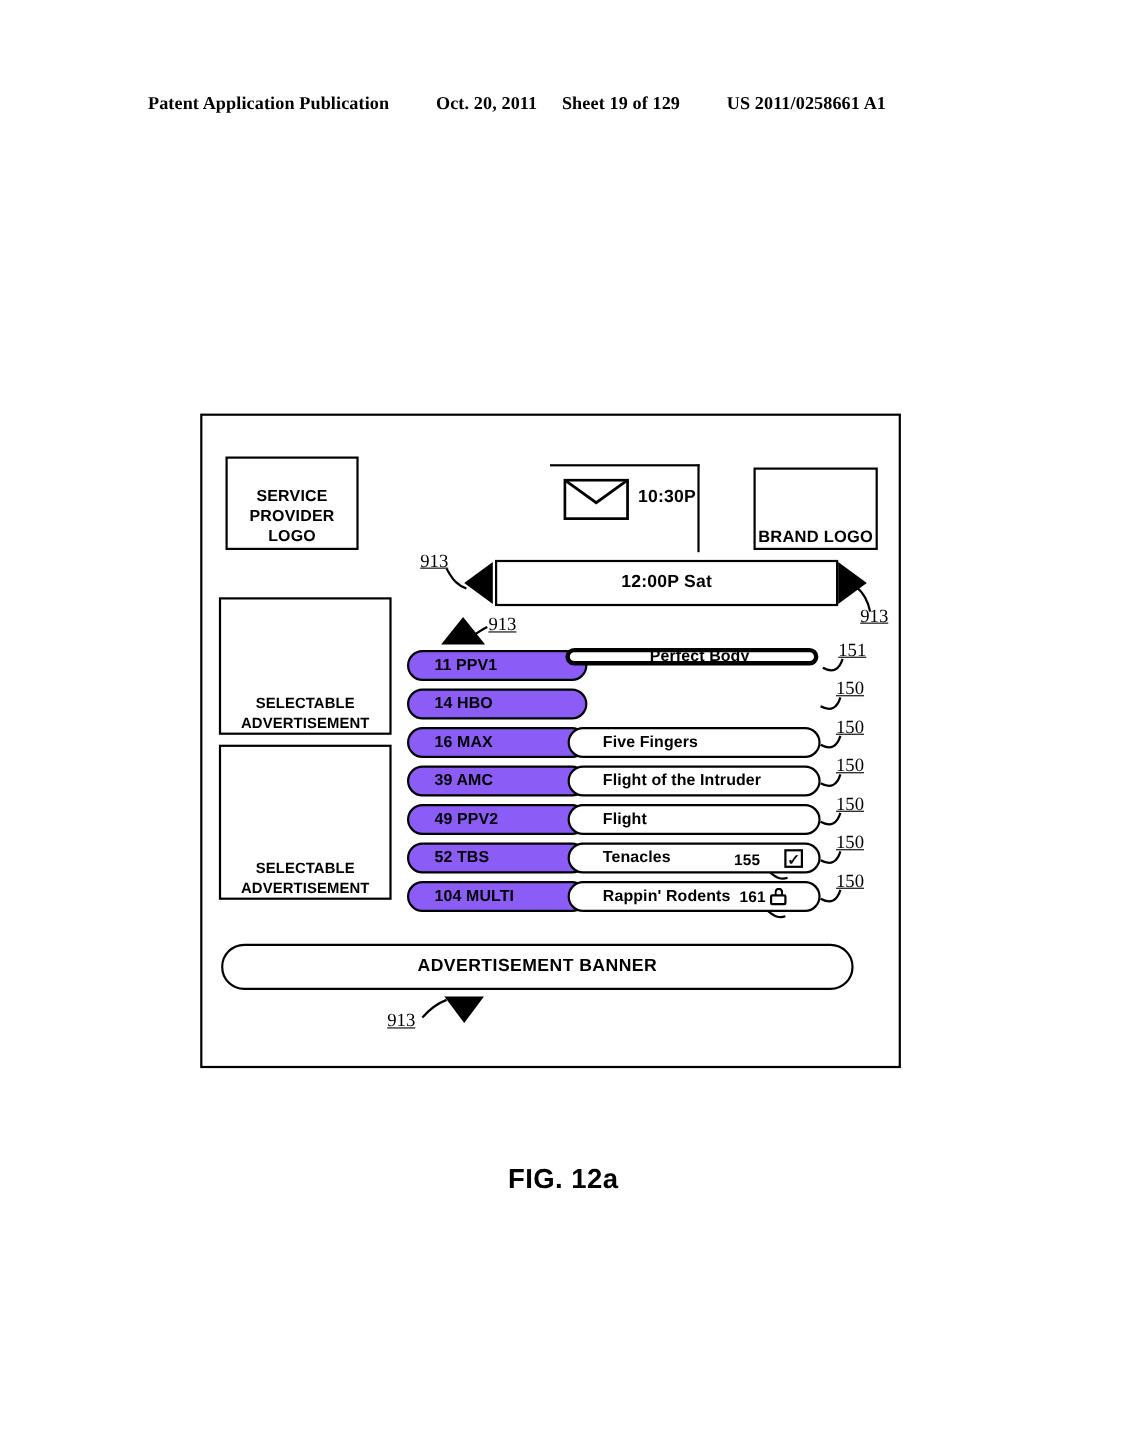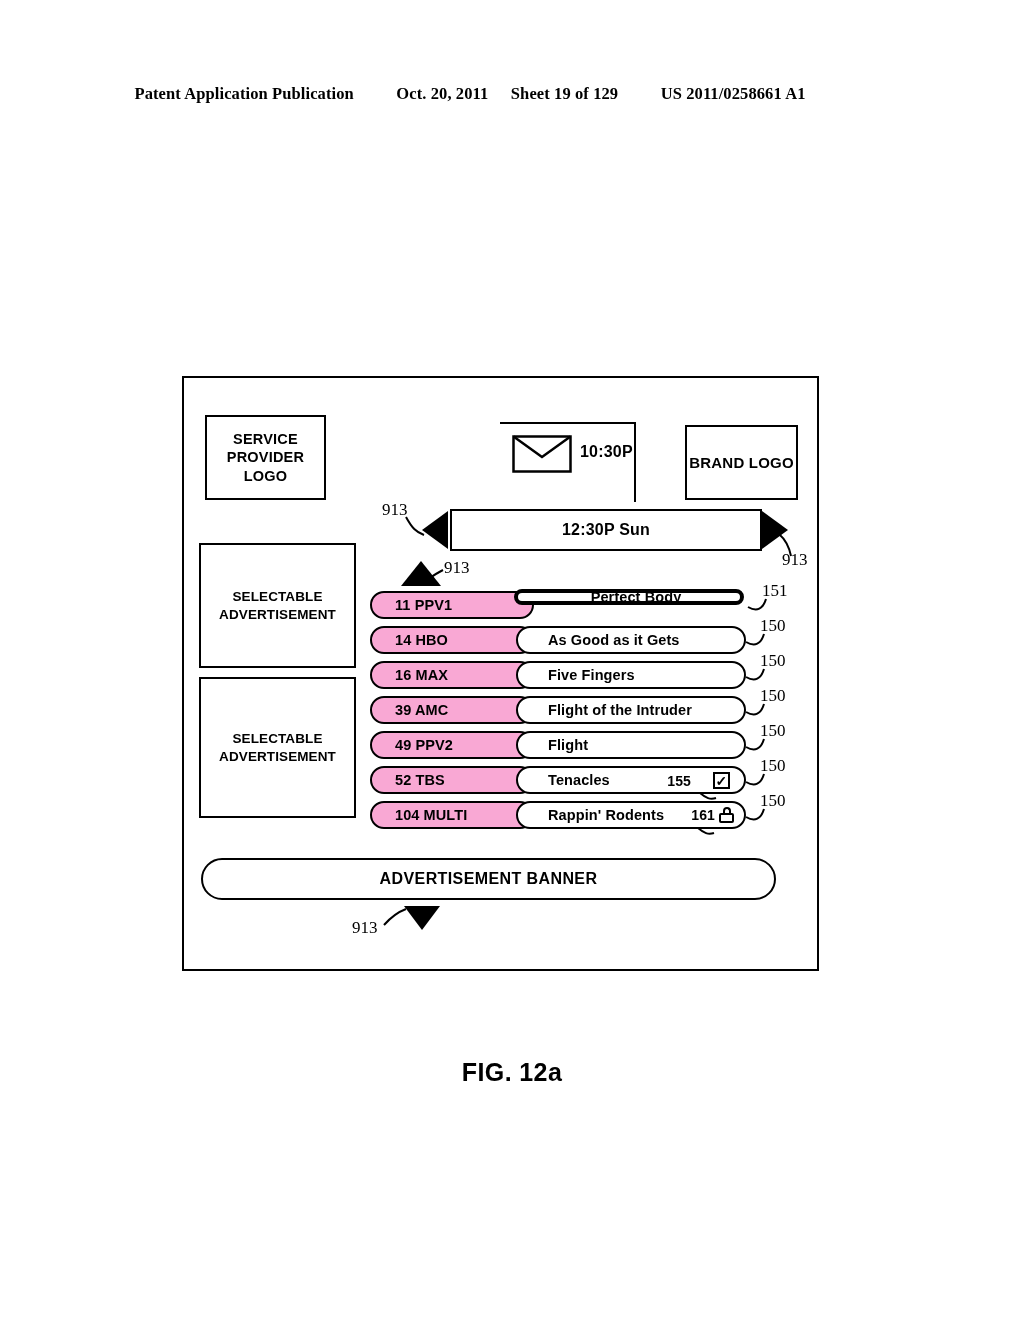--- a/index.html
+++ b/index.html
@@ -45,21 +45,21 @@
     border: 2.5px solid #000;
     background: #fff;
   }
 
   
   .hard-box {
     position: absolute;
     border: 2.5px solid #000;
     background: #fff;
     display: flex;
-    align-items: center;
+    align-items: flex-end;
     justify-content: center;
     text-align: center;
     font-weight: bold;
     line-height: 1.28;
   }
 
   #service-provider-logo {
     left: 21px;  top: 37px;
     width: 121px; height: 85px;
     font-size: 14.5px;
@@ -165,21 +165,21 @@
   .grid-row {
     position: relative;
     height: 35px;
   }
   .channel-pill {
     position: absolute;
     left: 0; top: 1px;
     width: 164px; height: 28px;
     border: 2.2px solid #000;
     border-radius: 14px;
-    background: #f9a8d4;
+    background: #8b5cf6;
     display: flex;
     align-items: center;
     padding-left: 23px;
     font-size: 14.5px;
     font-weight: bold;
     letter-spacing: 0.1px;
     z-index: 1;
   }
   .program-pill {
     position: absolute;
@@ -266,20 +266,21 @@
   }
 
   
   .callout {
     position: absolute;
     font-family: "Liberation Serif", serif;
     font-size: 17px;
     font-weight: normal;
     color: #000;
     white-space: nowrap;
+    text-decoration: underline;
   }
   .leader {
     position: absolute;
     overflow: visible;
   }
 
   
   #figure-caption {
     position: absolute;
     left: 0; top: 1058px;
@@ -318,21 +319,21 @@
     <svg id="envelope-icon" viewBox="0 0 60 38">
       <rect x="1.5" y="1.5" width="57" height="35" fill="#ffffff" stroke="#000000" stroke-width="2.5"></rect>
       <polyline points="1.5,1.5 30,22 58.5,1.5" fill="none" stroke="#000000" stroke-width="2.5"></polyline>
     </svg>
     <div id="clock-time">10:30P</div>
   </div>
 
   <div id="time-bar-row">
     <div class="tri tri-left" id="nav-prev-time"></div>
     <div id="time-bar">
-      <span>12:30P Sun</span>
+      <span>12:00P Sat</span>
     </div>
     <div class="tri tri-right" id="nav-next-time"></div>
   </div>
 
   <div class="tri tri-up" id="nav-scroll-up"></div>
   <div class="tri tri-down" id="nav-scroll-down"></div>
 
   <div class="hard-box" id="ad-slot-1">
     <span>SELECTABLE ADVERTISEMENT</span>
   </div>
@@ -345,23 +346,20 @@
         <div class="channel-pill">
           <span>11 PPV1</span>
         </div>
         <div class="program-pill">
           <span>Perfect Body</span>
         </div>
       </div>
       <div class="grid-row">
         <div class="channel-pill">
           <span>14 HBO</span>
-        </div>
-        <div class="program-pill">
-          <span>As Good as it Gets</span>
         </div>
       </div>
       <div class="grid-row">
         <div class="channel-pill">
           <span>16 MAX</span>
         </div>
         <div class="program-pill">
           <span>Five Fingers</span>
         </div>
       </div>
@@ -392,21 +390,21 @@
             <span class="checkbox-glyph">✓</span>
           </span>
         </div>
       </div>
       <div class="grid-row">
         <div class="channel-pill">
           <span>104 MULTI</span>
         </div>
         <div class="program-pill">
           <span>Rappin' Rodents</span>
-          <span class="inline-badge" style="right: 10px; top: 4px; justify-content: center;">
+          <span class="inline-badge" style="right: 29px; top: 4px; justify-content: center;">
             <span class="badge-num">161</span>
             <span class="lock-glyph">
               <span class="lock-shackle"></span>
               <span class="lock-body"></span>
             </span>
           </span>
         </div>
       </div>
     </div>
 

